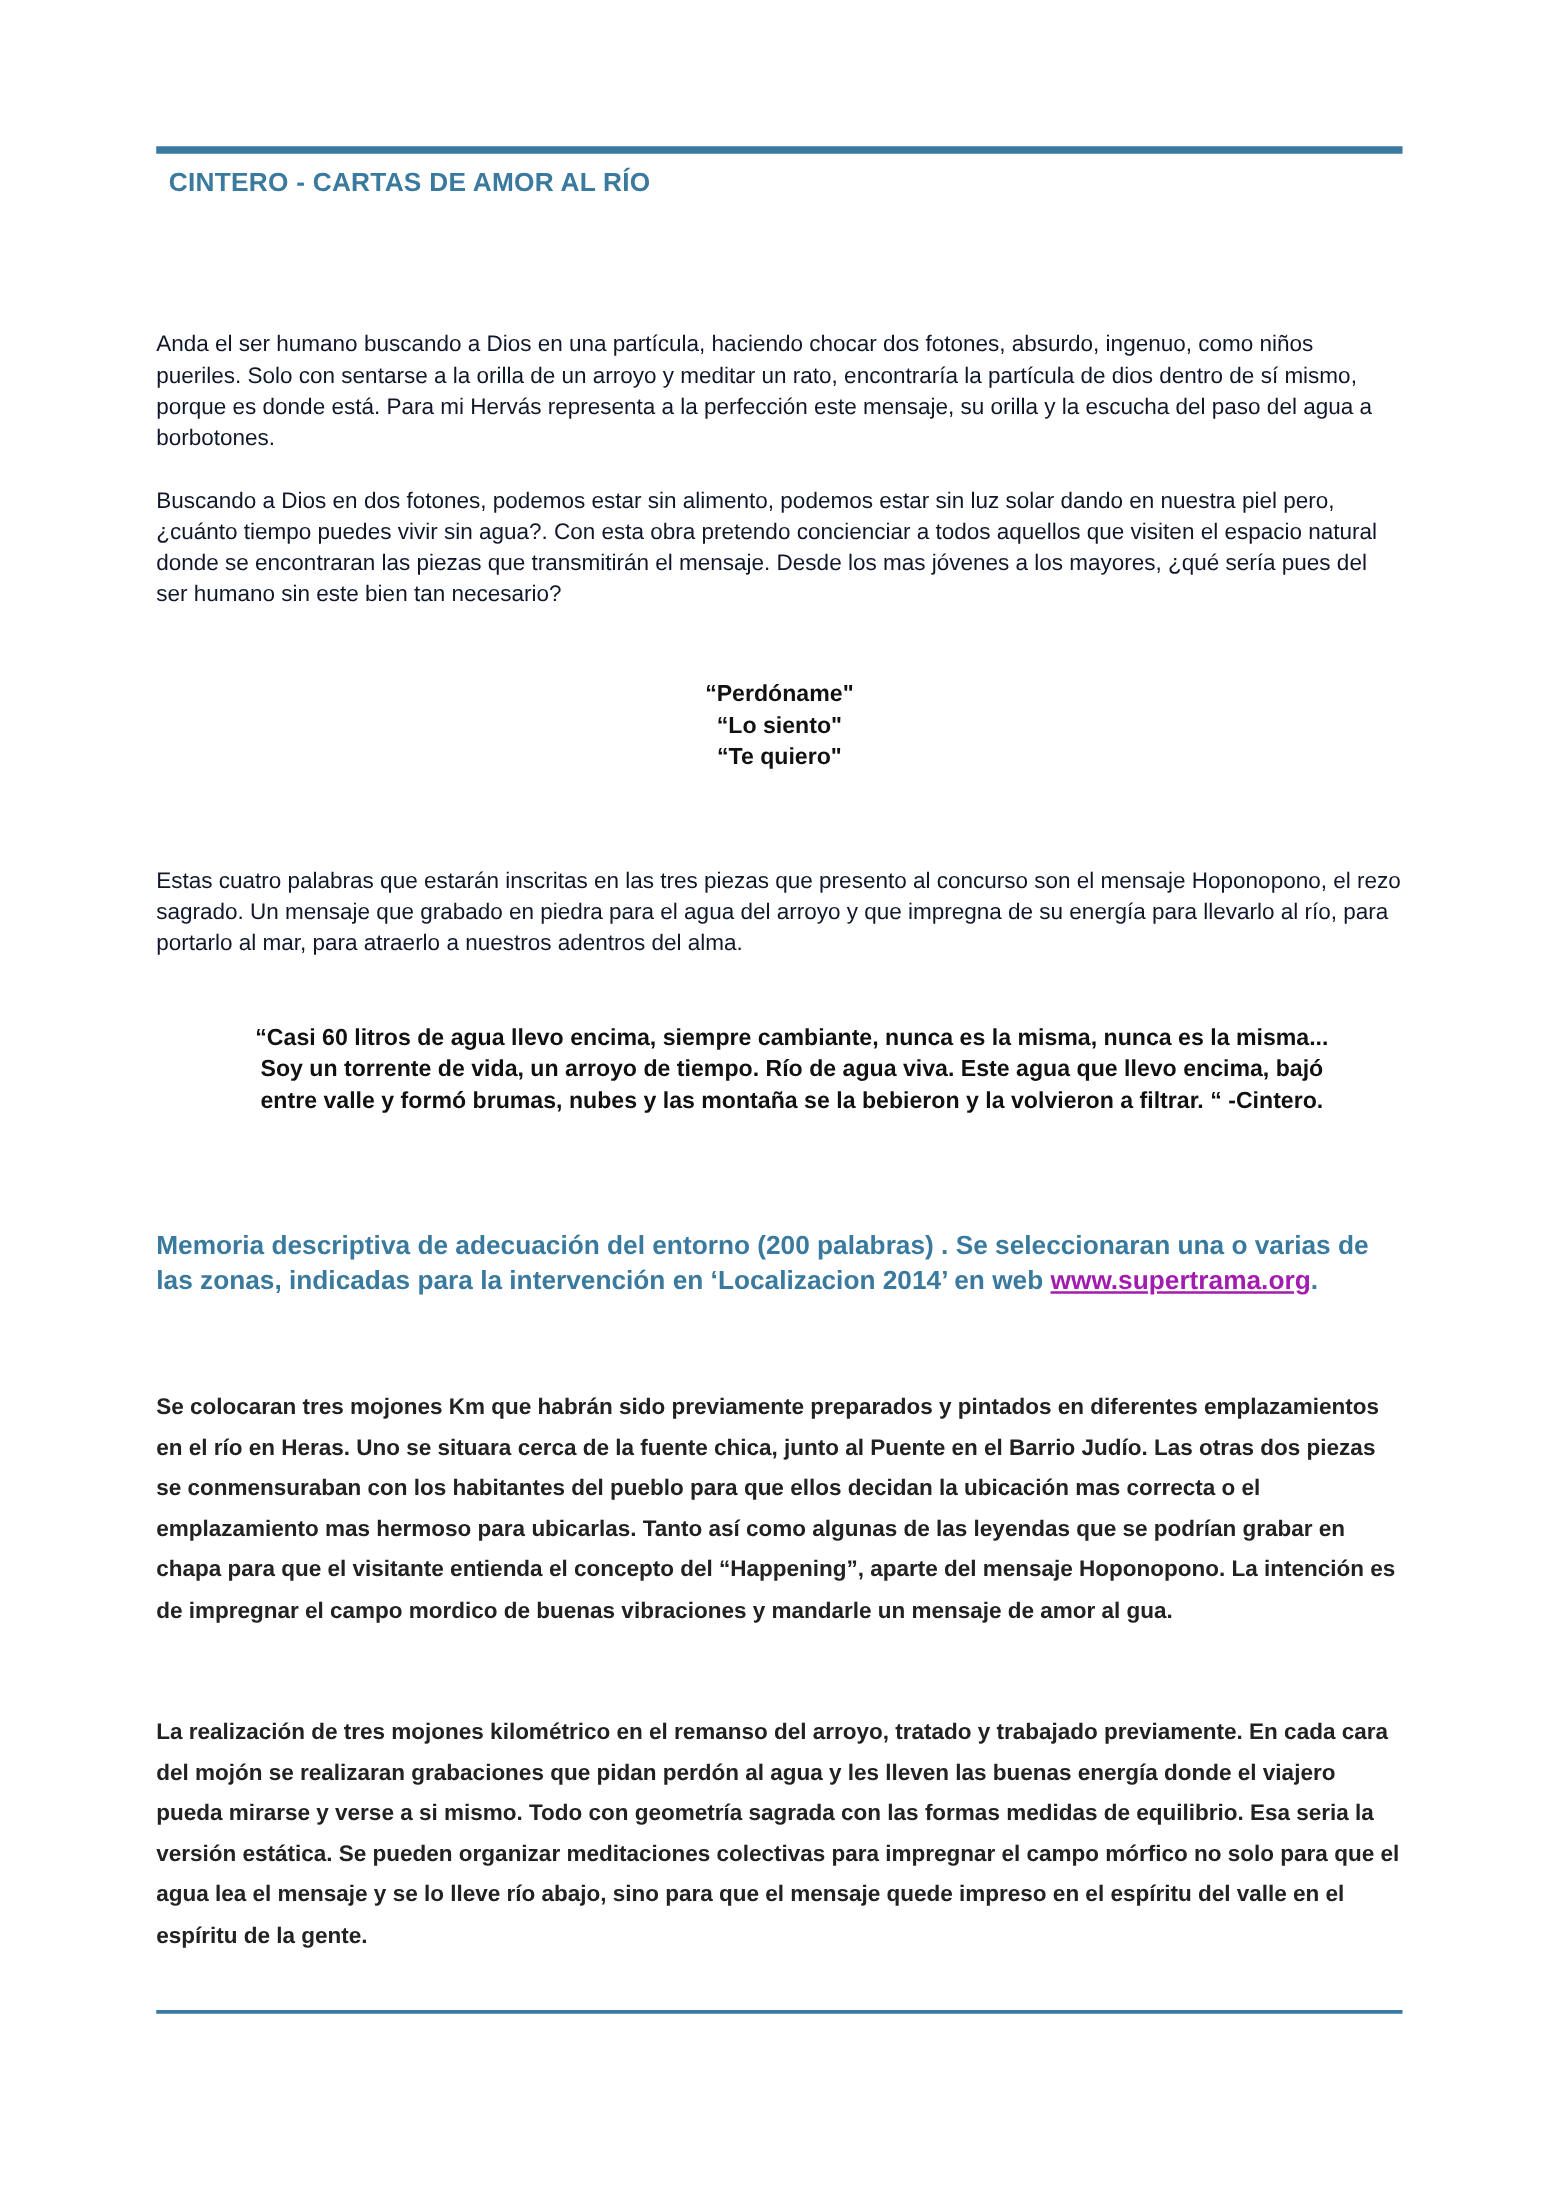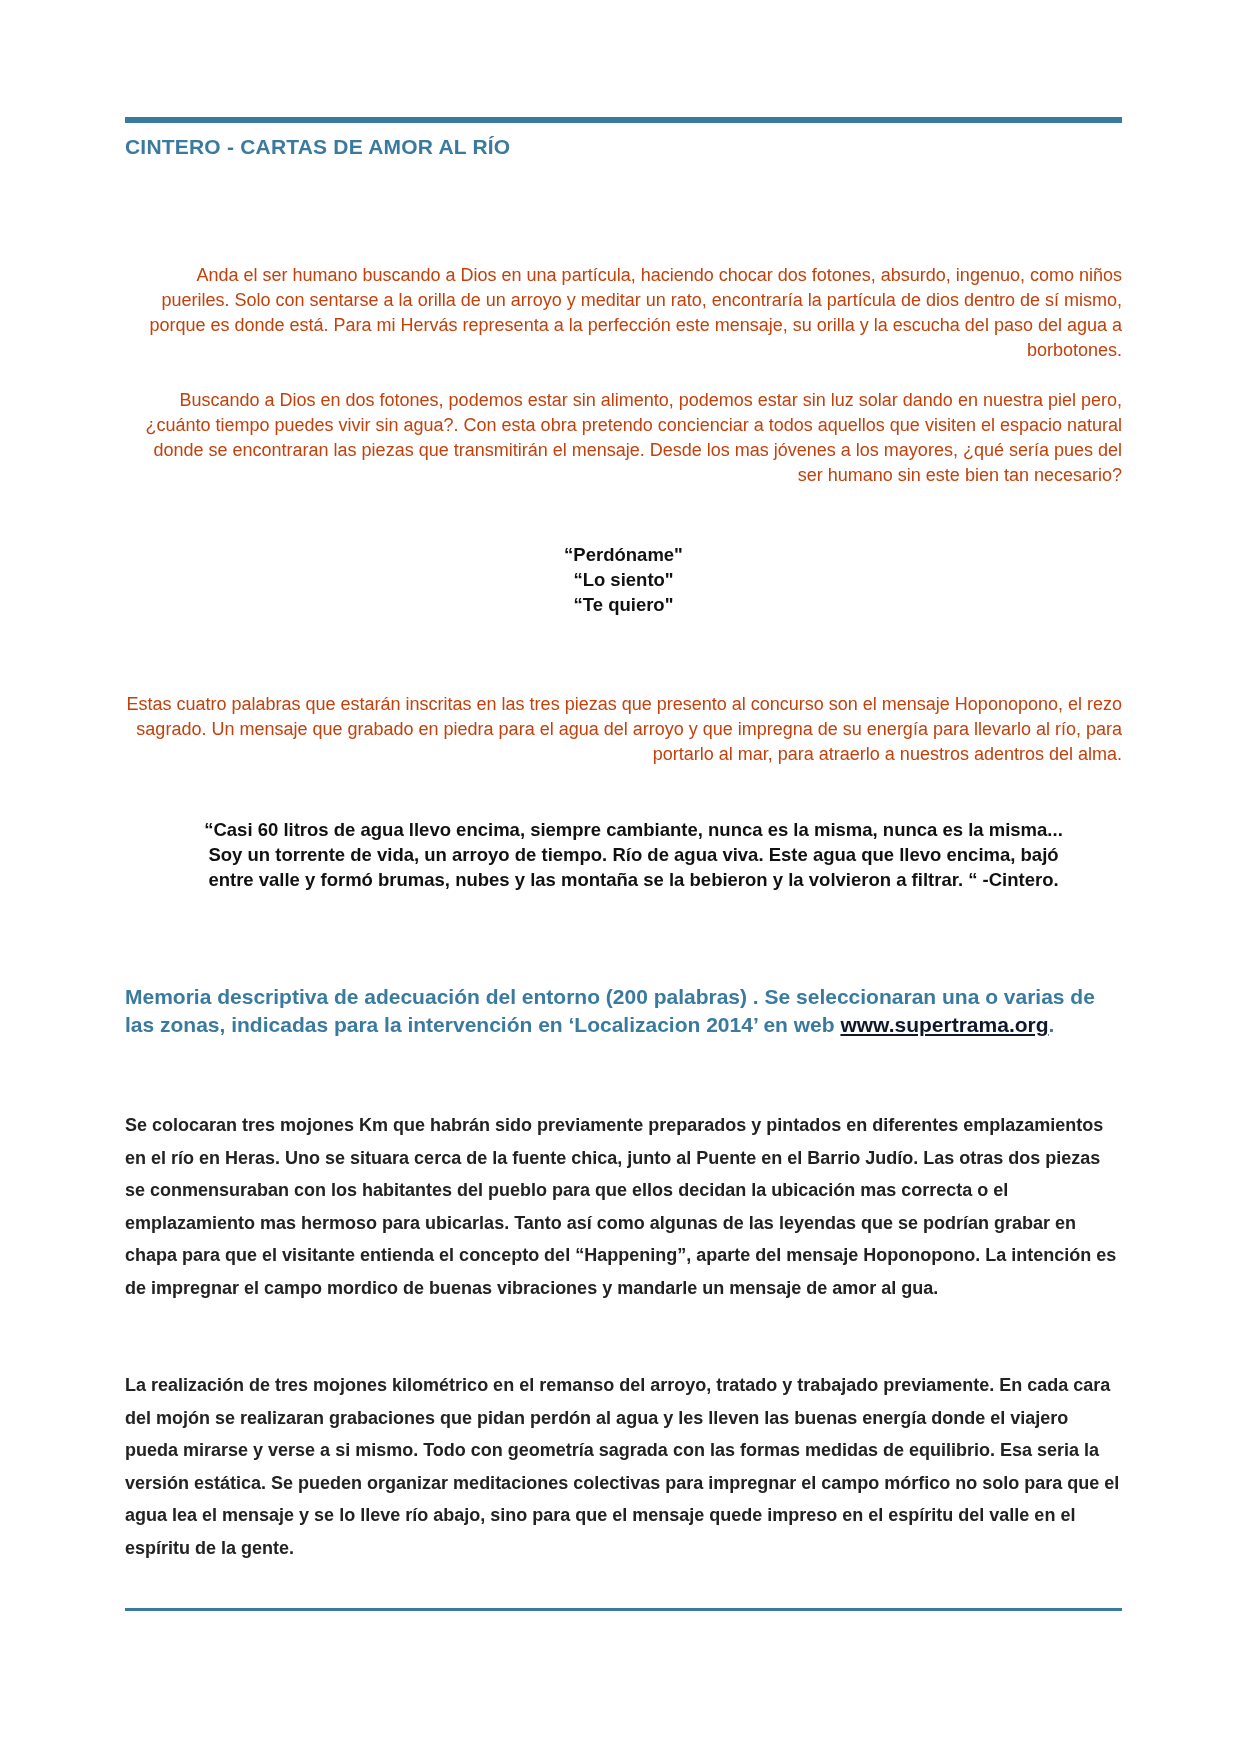--- a/index.html
+++ b/index.html
@@ -1,31 +1,31 @@
 <!DOCTYPE html>
 <html><head>
 <meta charset="utf-8">
 <style>
   html, body { margin: 0; padding: 0; background: #ffffff; }
   body { width: 1240px; height: 1755px; position: relative; overflow: hidden;
          font-family: "Liberation Sans", sans-serif; color: #1a1a1a; }
   .page { position: absolute; left: 125px; top: 0; width: 997px; }
   .top-rule { position: absolute; top: 117px; left: 0; width: 997px; height: 6px; background: #3a7a9e; }
-  .title { position: absolute; top: 135px; left: 0; font-size: 21px; font-weight: bold;
+  .title { position: absolute; top: 135px; left: 10px; font-size: 21px; font-weight: bold;
            color: #3a7a9e; letter-spacing: 0.2px; margin: 0; }
   .para { position: absolute; left: 0; width: 997px; font-size: 18px; line-height: 25px;
-          color: #c2410c; margin: 0; text-align: right; }
+          color: #0f172a; margin: 0; }
   .words { position: absolute; top: 542px; left: 0; width: 997px; text-align: center;
            font-size: 18.5px; font-weight: bold; line-height: 25px; color: #111; }
   .words div { margin: 0; }
   .quote { position: absolute; top: 817px; left: 10px; width: 997px; text-align: center;
            font-size: 18.5px; font-weight: bold; line-height: 25px; color: #111; }
   .section-heading { position: absolute; top: 983px; left: 0; width: 997px; font-size: 21px;
                      font-weight: bold; line-height: 28px; color: #3a7a9e; margin: 0; }
-  .section-heading a { color: #0f172a; text-decoration: underline; }
+  .section-heading a { color: #a21caf; text-decoration: underline; }
   .para-wide { position: absolute; left: 0; width: 997px; font-size: 18px; line-height: 32.5px;
                color: #222; margin: 0; font-weight: bold; }
   .bottom-rule { position: absolute; top: 1608px; left: 0; width: 997px; height: 3px; background: #3a7a9e; }
 </style>
 </head>
 <body>
 
 <div class="page">
   <div class="top-rule"></div>
 

